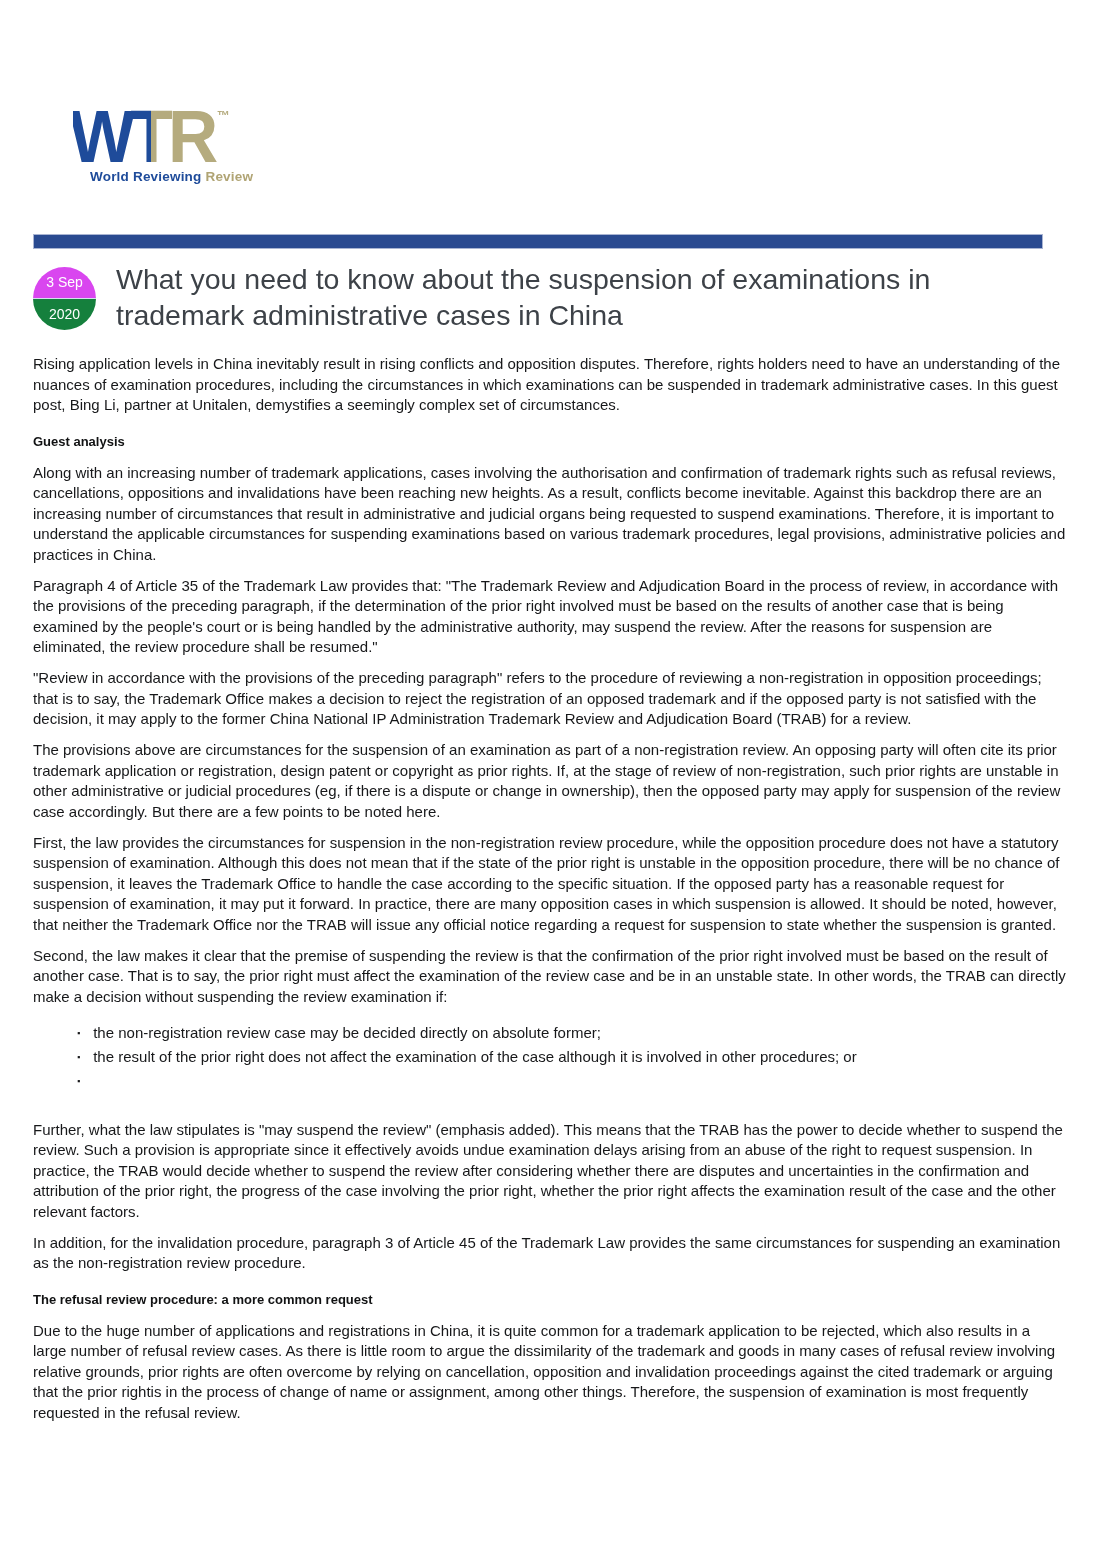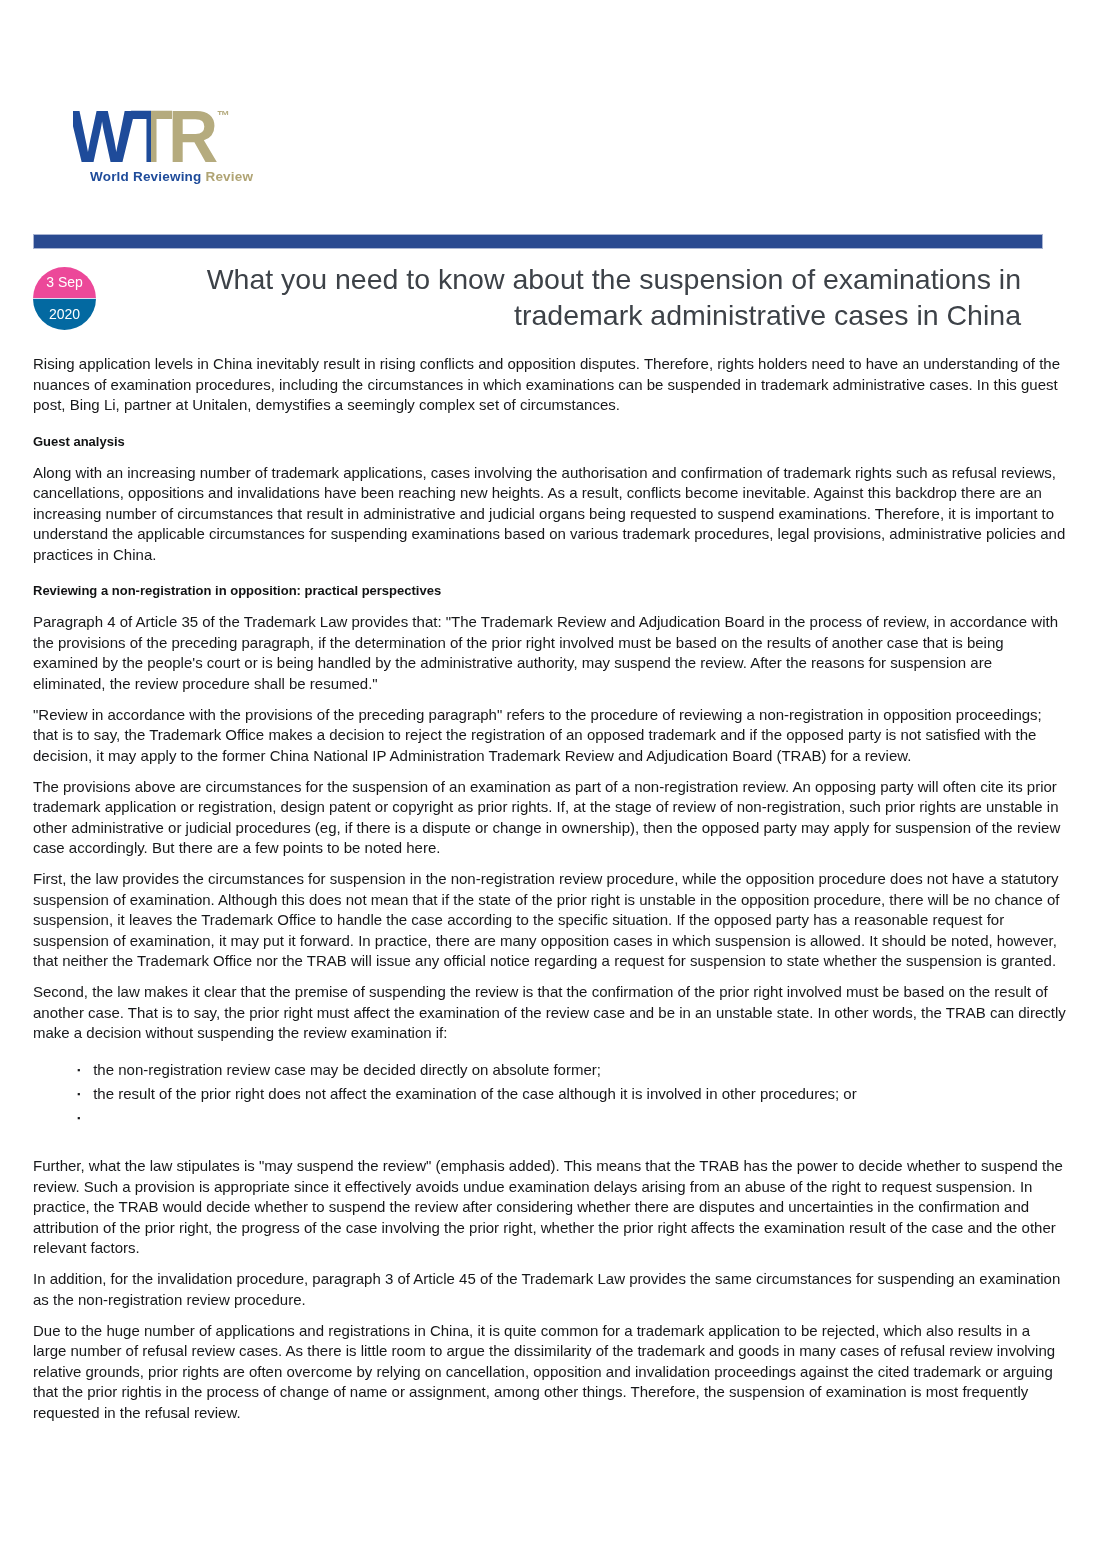--- a/index.html
+++ b/index.html
@@ -38,21 +38,21 @@
     overflow: hidden; flex-shrink: 0; color: #ffffff;
   }
   .date-badge .half {
     height: 31.5px; display: flex; align-items: center; justify-content: center;
     font-size: 14px;
   }
   .half-top { border-bottom: 1px solid #d7deef; }
   .article-title {
     margin: -5px 0 0 20px;
     font-size: 28.5px; line-height: 35.5px; font-weight: 400;
-    color: #3d4248; max-width: 905px; text-align: right;
+    color: #3d4248; max-width: 905px;
   }
 
   
   .article-body { margin-top: 21px; max-width: 1034px; }
   .article-body p {
     font-size: 15px; line-height: 20.5px;
     margin: 0 0 10.5px 0;
   }
   .article-body h3 {
     font-size: 13px; line-height: 20.5px; font-weight: bold;
@@ -86,35 +86,34 @@
       </svg>
       <div class="logo-tagline">
         <span class="tagline-blue">World Reviewing</span><span class="tagline-tan"> Review</span>
       </div>
     </div>
 
     <div class="divider" id="divider-bar" style="background: rgb(42, 74, 144);"></div>
 
     <div class="article-header">
       <div class="date-badge">
-        <div class="half half-top" id="badge-top" style="background: #ec4899;">3 Sep</div>
-        <div class="half" id="badge-bottom" style="background: #0369a1;">2020</div>
+        <div class="half half-top" id="badge-top" style="background: #d946ef;">3 Sep</div>
+        <div class="half" id="badge-bottom" style="background: #15803d;">2020</div>
       </div>
       <h1 class="article-title">What you need to know about the suspension of examinations in trademark administrative cases in China</h1>
     </div>
 
     <div class="article-body">
 
       <p>Rising application levels in China inevitably result in rising conflicts and opposition disputes. Therefore, rights holders need to have an understanding of the nuances of examination procedures, including the circumstances in which examinations can be suspended in trademark administrative cases. In this guest post, Bing Li, partner at Unitalen, demystifies a seemingly complex set of circumstances.</p>
 
       <h3>Guest analysis</h3>
 
       <p>Along with an increasing number of trademark applications, cases involving the authorisation and confirmation of trademark rights such as refusal reviews, cancellations, oppositions and invalidations have been reaching new heights. As a result, conflicts become inevitable. Against this backdrop there are an increasing number of circumstances that result in administrative and judicial organs being requested to suspend examinations. Therefore, it is important to understand the applicable circumstances for suspending examinations based on various trademark procedures, legal provisions, administrative policies and practices in China.</p>
 
-      <h3>Reviewing a non-registration in opposition: practical perspectives</h3>
 
       <p>Paragraph 4 of Article 35 of the Trademark Law provides that: "The Trademark Review and Adjudication Board in the process of review, in accordance with the provisions of the preceding paragraph, if the determination of the prior right involved must be based on the results of another case that is being examined by the people's court or is being handled by the administrative authority, may suspend the review. After the reasons for suspension are eliminated, the review procedure shall be resumed."</p>
 
       <p>"Review in accordance with the provisions of the preceding paragraph" refers to the procedure of reviewing a non-registration in opposition proceedings; that is to say, the Trademark Office makes a decision to reject the registration of an opposed trademark and if the opposed party is not satisfied with the decision, it may apply to the former China National IP Administration Trademark Review and Adjudication Board (TRAB) for a review.</p>
 
       <p>The provisions above are circumstances for the suspension of an examination as part of a non-registration review. An opposing party will often cite its prior trademark application or registration, design patent or copyright as prior rights. If, at the stage of review of non-registration, such prior rights are unstable in other administrative or judicial procedures (eg, if there is a dispute or change in ownership), then the opposed party may apply for suspension of the review case accordingly. But there are a few points to be noted here.</p>
 
       <p>First, the law provides the circumstances for suspension in the non-registration review procedure, while the opposition procedure does not have a statutory suspension of examination. Although this does not mean that if the state of the prior right is unstable in the opposition procedure, there will be no chance of suspension, it leaves the Trademark Office to handle the case according to the specific situation. If the opposed party has a reasonable request for suspension of examination, it may put it forward. In practice, there are many opposition cases in which suspension is allowed. It should be noted, however, that neither the Trademark Office nor the TRAB will issue any official notice regarding a request for suspension to state whether the suspension is granted.</p>
 
       <p>Second, the law makes it clear that the premise of suspending the review is that the confirmation of the prior right involved must be based on the result of another case. That is to say, the prior right must affect the examination of the review case and be in an unstable state. In other words, the TRAB can directly make a decision without suspending the review examination if:</p>
@@ -130,18 +129,19 @@
         </li>
         <li>
           <span class="bullet">▪</span>
         </li>
       </ul>
 
       <p><span>Further, what the law stipulates is "</span><span class="em-word">may</span><span> suspend the review" (emphasis added). This means that the TRAB has the power to decide whether to suspend the review. Such a provision is appropriate since it effectively avoids undue examination delays arising from an abuse of the right to request suspension. In practice, the TRAB would decide whether to suspend the review after considering whether there are disputes and uncertainties in the confirmation and attribution of the prior right, the progress of the case involving the prior right, whether the prior right affects the examination result of the case and the other relevant factors.</span></p>
 
       <p>In addition, for the invalidation procedure, paragraph 3 of Article 45 of the Trademark Law provides the same circumstances for suspending an examination as the non-registration review procedure.</p>
 
+      <h3>The refusal review procedure: a more common request</h3>
 
       <p>Due to the huge number of applications and registrations in China, it is quite common for a trademark application to be rejected, which also results in a large number of refusal review cases. As there is little room to argue the dissimilarity of the trademark and goods in many cases of refusal review involving relative grounds, prior rights are often overcome by relying on cancellation, opposition and invalidation proceedings against the cited trademark or arguing that the prior rightis in the process of change of name or assignment, among other things. Therefore, the suspension of examination is most frequently requested in the refusal review.</p>
 
     </div>
   </div>
 </div>
 
 </body></html>

